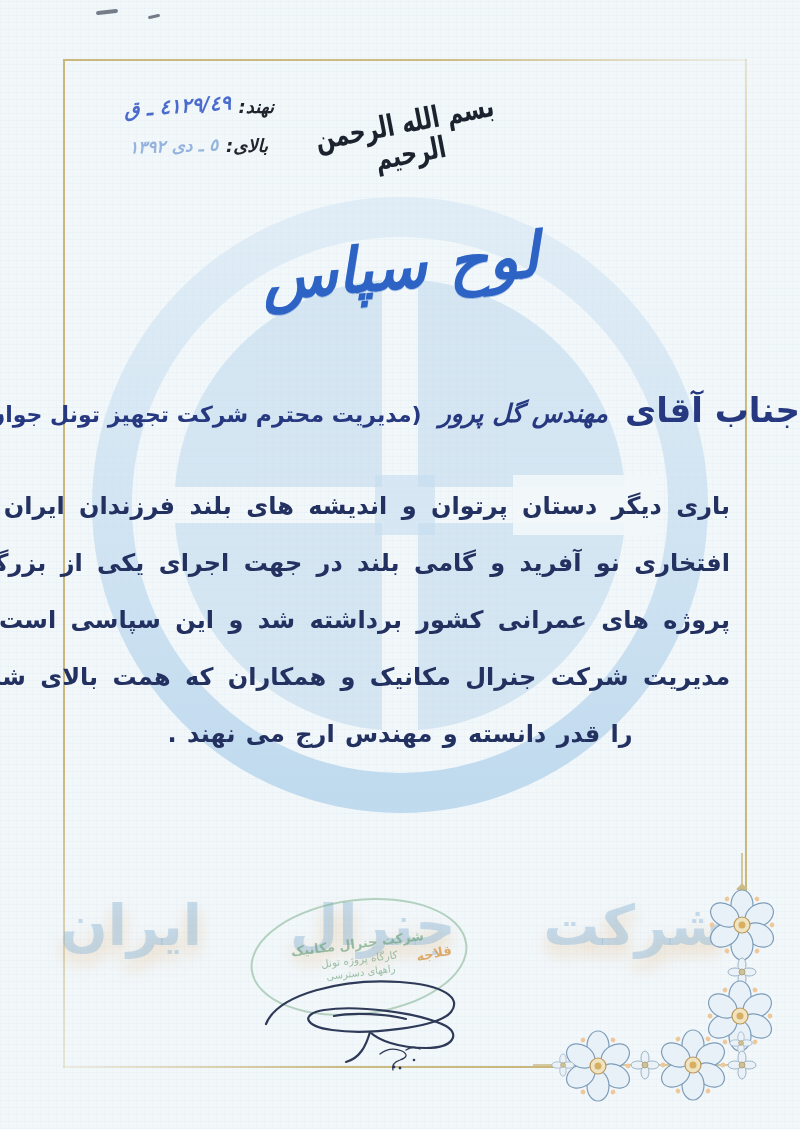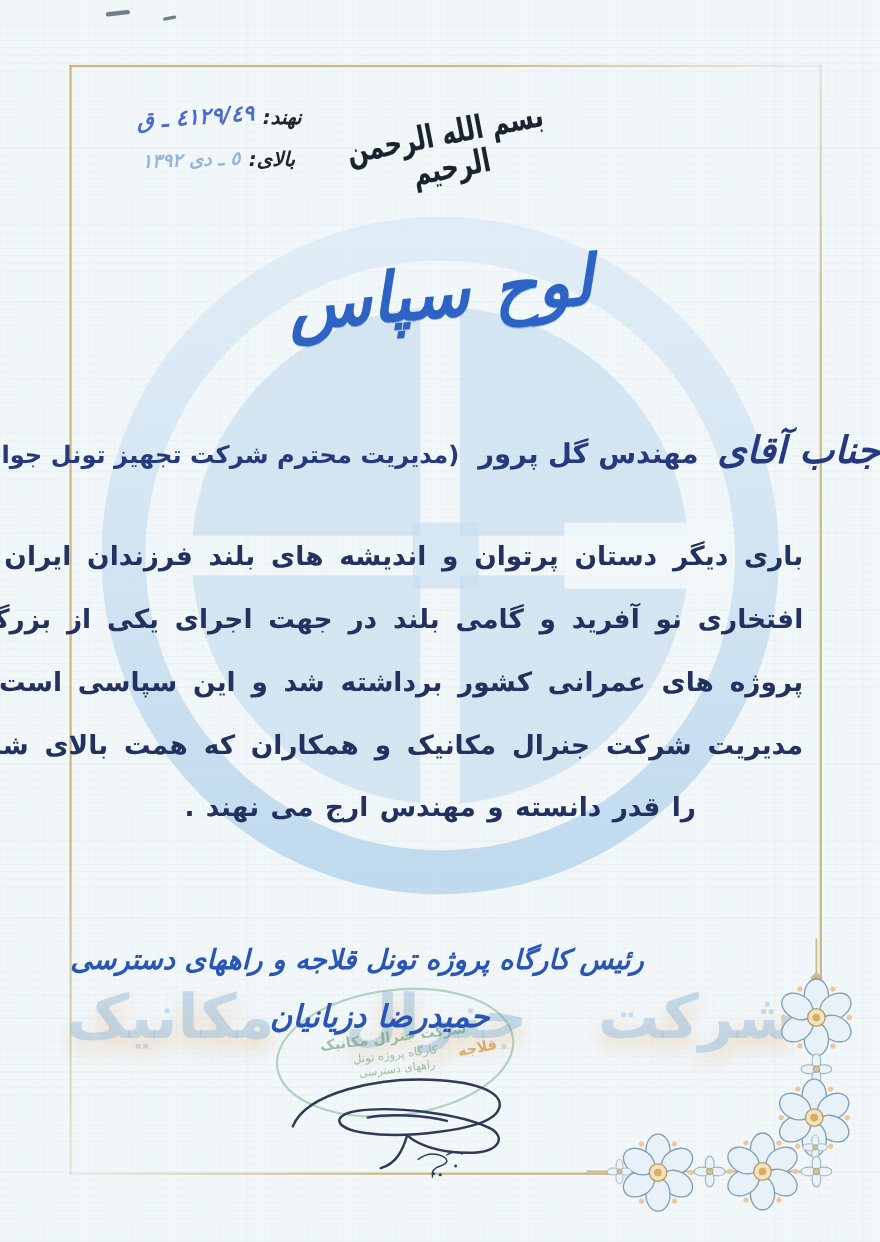--- a/index.html
+++ b/index.html
@@ -43,22 +43,22 @@
     font-size:22px;line-height:1.05;color:#1d232e;font-weight:600;
     transform:rotate(-11deg) scaleY(1.35);}
   
   .title-wrap{position:absolute;left:0;top:230px;width:100%;text-align:center;z-index:3;}
   .title-wrap span{display:inline-block;font-size:62px;font-weight:700;font-style:italic;
     color:#2d63c4;transform:rotate(-5deg);letter-spacing:-1px;
     text-shadow:0 1px 0 rgba(45,99,196,0.35);}
   
   .addressee{position:absolute;left:0;top:390px;width:100%;text-align:center;
     white-space:nowrap;color:#26387f;z-index:3;}
-  .addressee .salutation{font-size:34px;font-weight:700;font-style:italic;}
-  .addressee .adr-name{font-size:25px;font-weight:700;margin:0 12px;}
+  .addressee .salutation{font-size:34px;font-weight:700;}
+  .addressee .adr-name{font-size:25px;font-weight:700;font-style:italic;margin:0 12px;}
   .addressee .adr-role{font-size:22px;font-weight:700;}
   
   .body-text{position:absolute;left:70px;right:70px;top:478px;z-index:3;
     color:#233161;font-weight:700;font-size:24px;}
   .body-line{height:57px;line-height:57px;text-align:center;white-space:nowrap;word-spacing:6px;}
   .body-line.last{word-spacing:2px;}
   
   .logo-watermark{position:absolute;left:75px;top:180px;z-index:0;}
   
   .watermark-text{position:absolute;left:60px;top:893px;width:665px;z-index:1;
@@ -143,34 +143,30 @@
     <div class="body-line">باری دیگر دستان پرتوان و اندیشه های بلند فرزندان ایران زمین</div>
     <div class="body-line">افتخاری نو آفرید و گامی بلند در جهت اجرای یکی از بزرگترین</div>
     <div class="body-line">پروژه های عمرانی کشور برداشته شد و این سپاسی است از سوی</div>
     <div class="body-line">مدیریت شرکت جنرال مکانیک و همکاران که همت بالای شما</div>
     <div class="body-line last">را قدر دانسته و مهندس ارج می نهند .</div>
   </div>
 
   <div class="watermark-text">
     <span>شرکت</span>
     <span>جنرال</span>
-    <span>مکانیک</span>
+    <span>ایران</span>
   </div>
 
   <div class="stamp">
     <div class="s1">شرکت جنرال مکانیک</div>
     <div class="s2">کارگاه پروژه تونل</div>
     <div class="s3">راههای دسترسی</div>
     <span class="s-highlight">قلاجه</span>
   </div>
 
-  <div class="signatory">
-    <div class="sig-title">رئیس کارگاه پروژه تونل قلاجه و راههای دسترسی</div>
-    <div class="sig-name">حمیدرضا دزیانیان</div>
-  </div>
 
   <svg class="signature" width="225" height="100" viewBox="0 0 225 100" aria-hidden="true">
     <g fill="none" stroke="#2e3a57" stroke-width="2.2" stroke-linecap="round">
       <path d="M18,52 C30,22 95,6 152,10 C196,13 214,26 203,40 C190,56 118,63 84,58 C56,54 52,42 76,38 C108,33 170,40 198,54 C212,62 206,76 178,76 C150,76 130,68 122,60"></path>
       <path d="M122,60 C118,74 112,86 98,90"></path>
       <path d="M86,44 C104,40 140,42 158,47"></path>
     </g>
     <g fill="none" stroke="#2e3a57" stroke-width="1.3" stroke-linecap="round">
       <path d="M132,82 q10,-8 22,-3 q9,5 -2,9 q-9,3 -7,10"></path>
       <path d="M158,78 q7,-5 14,-1"></path>

